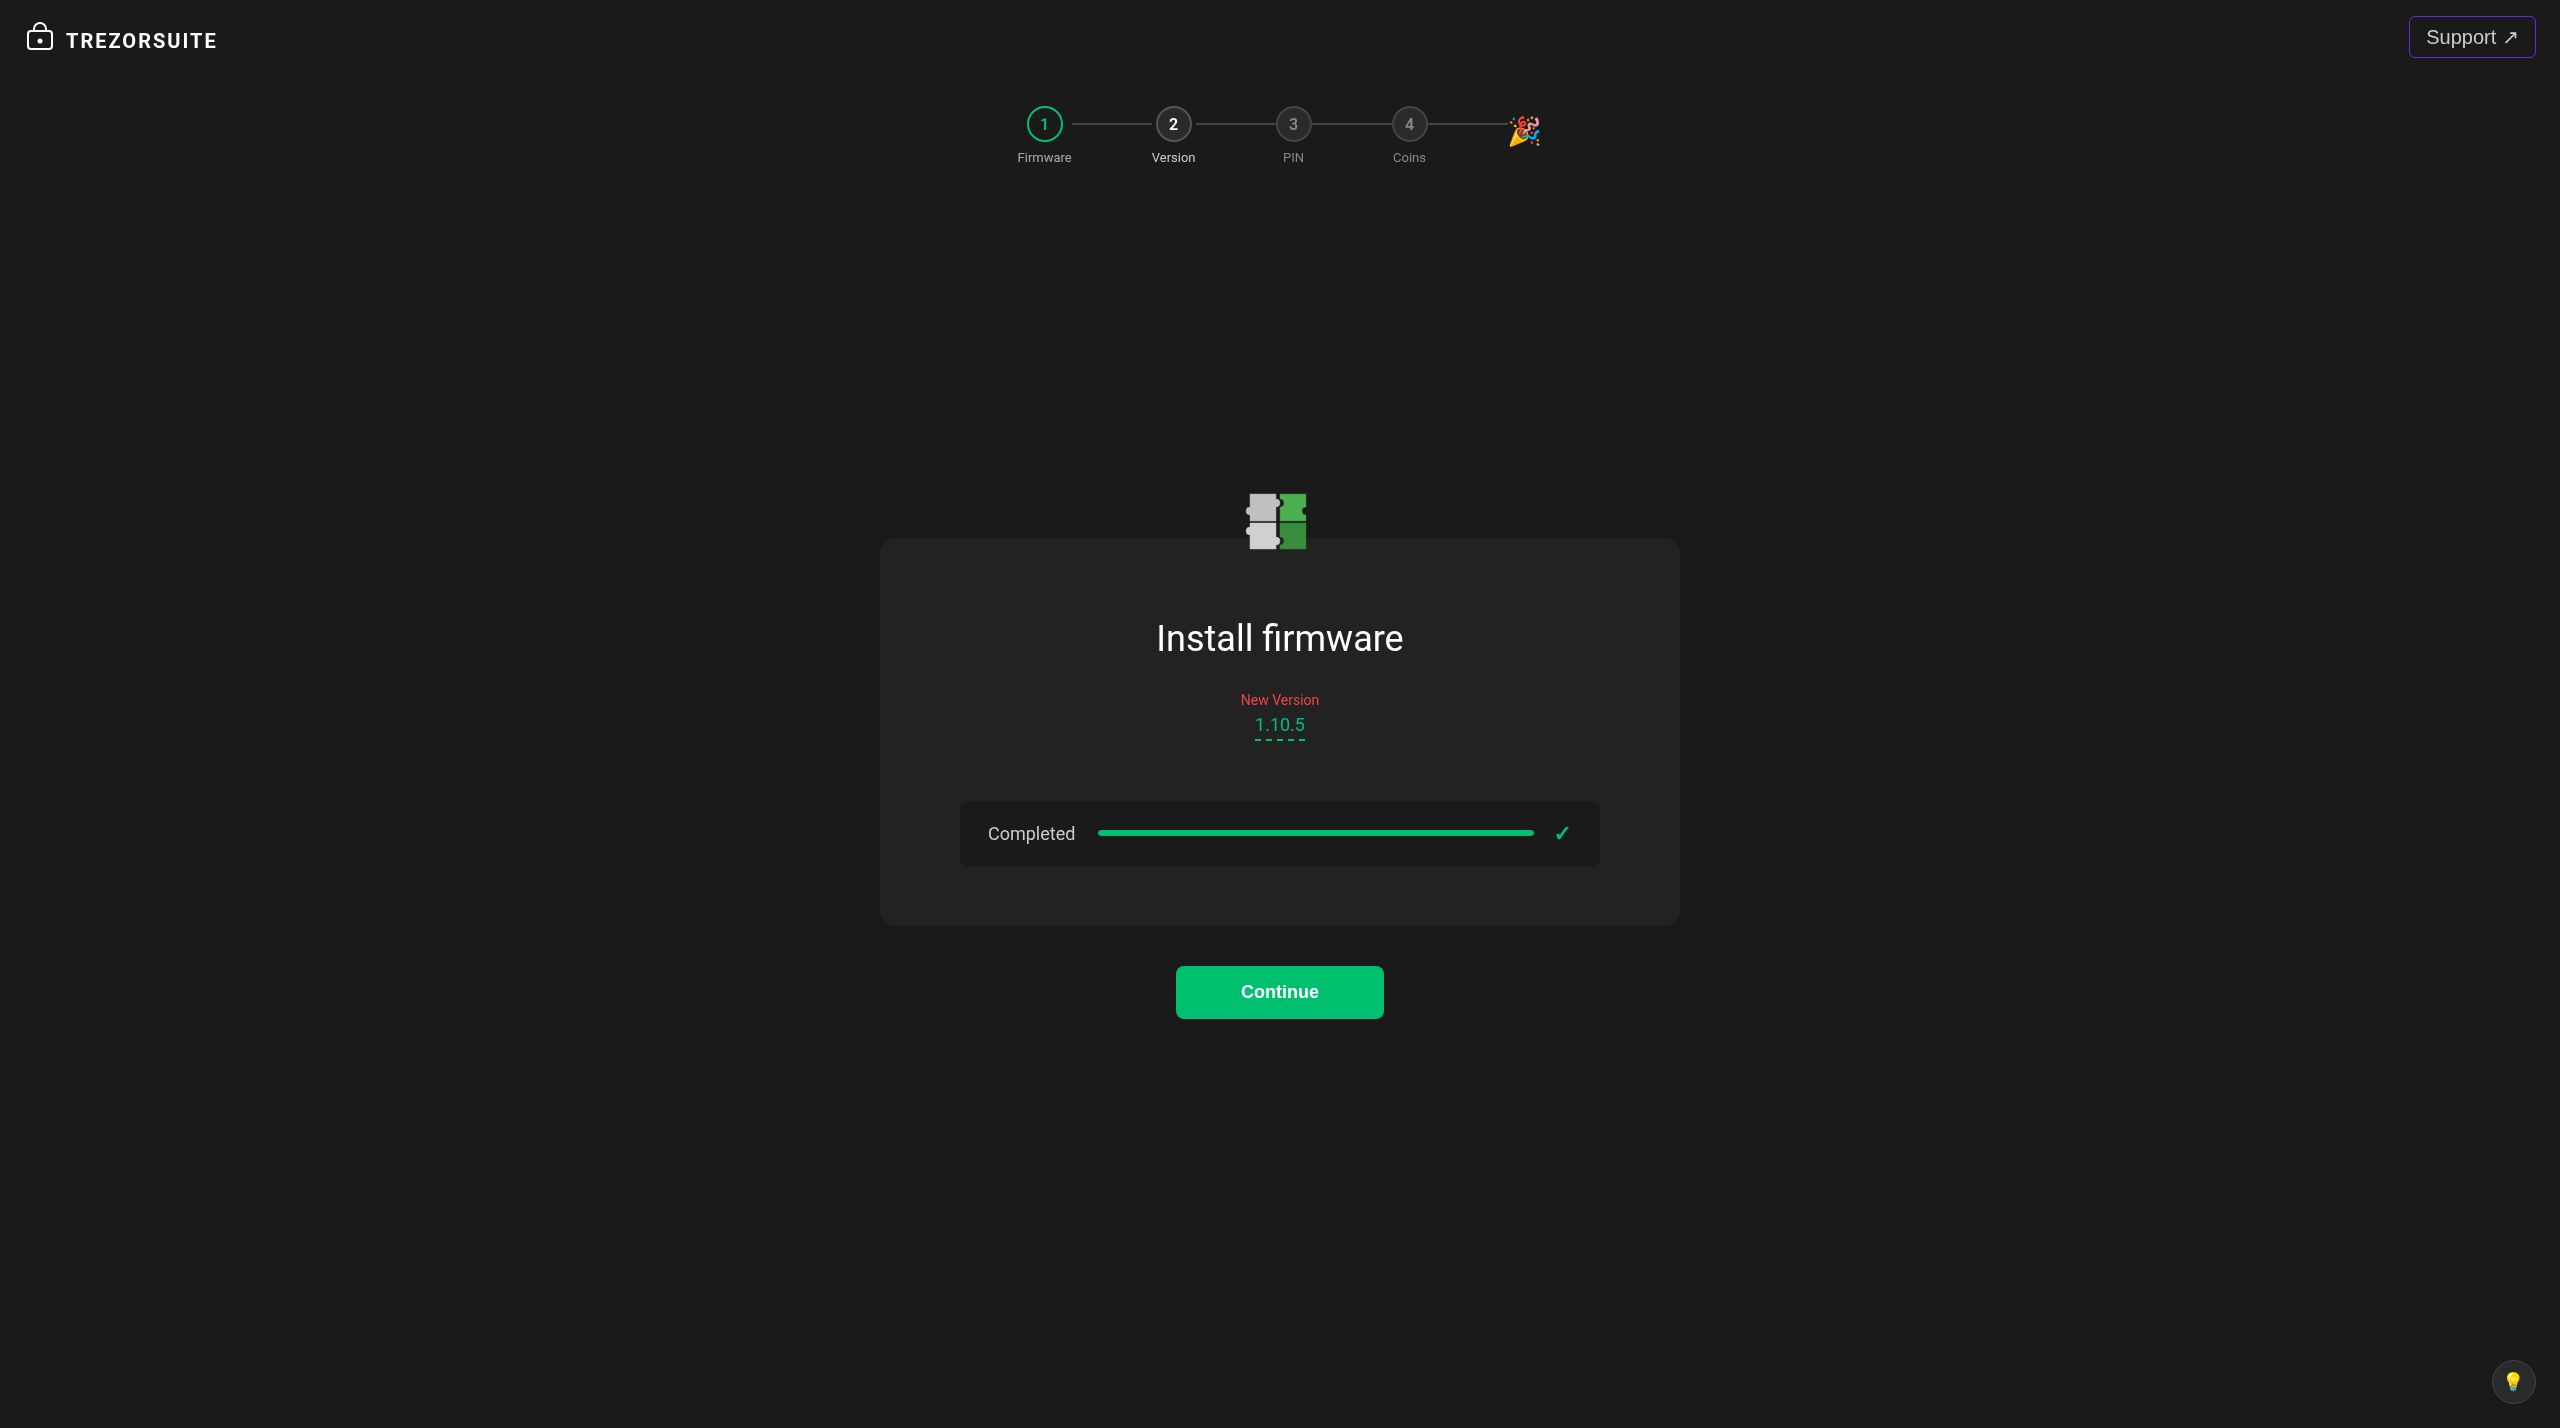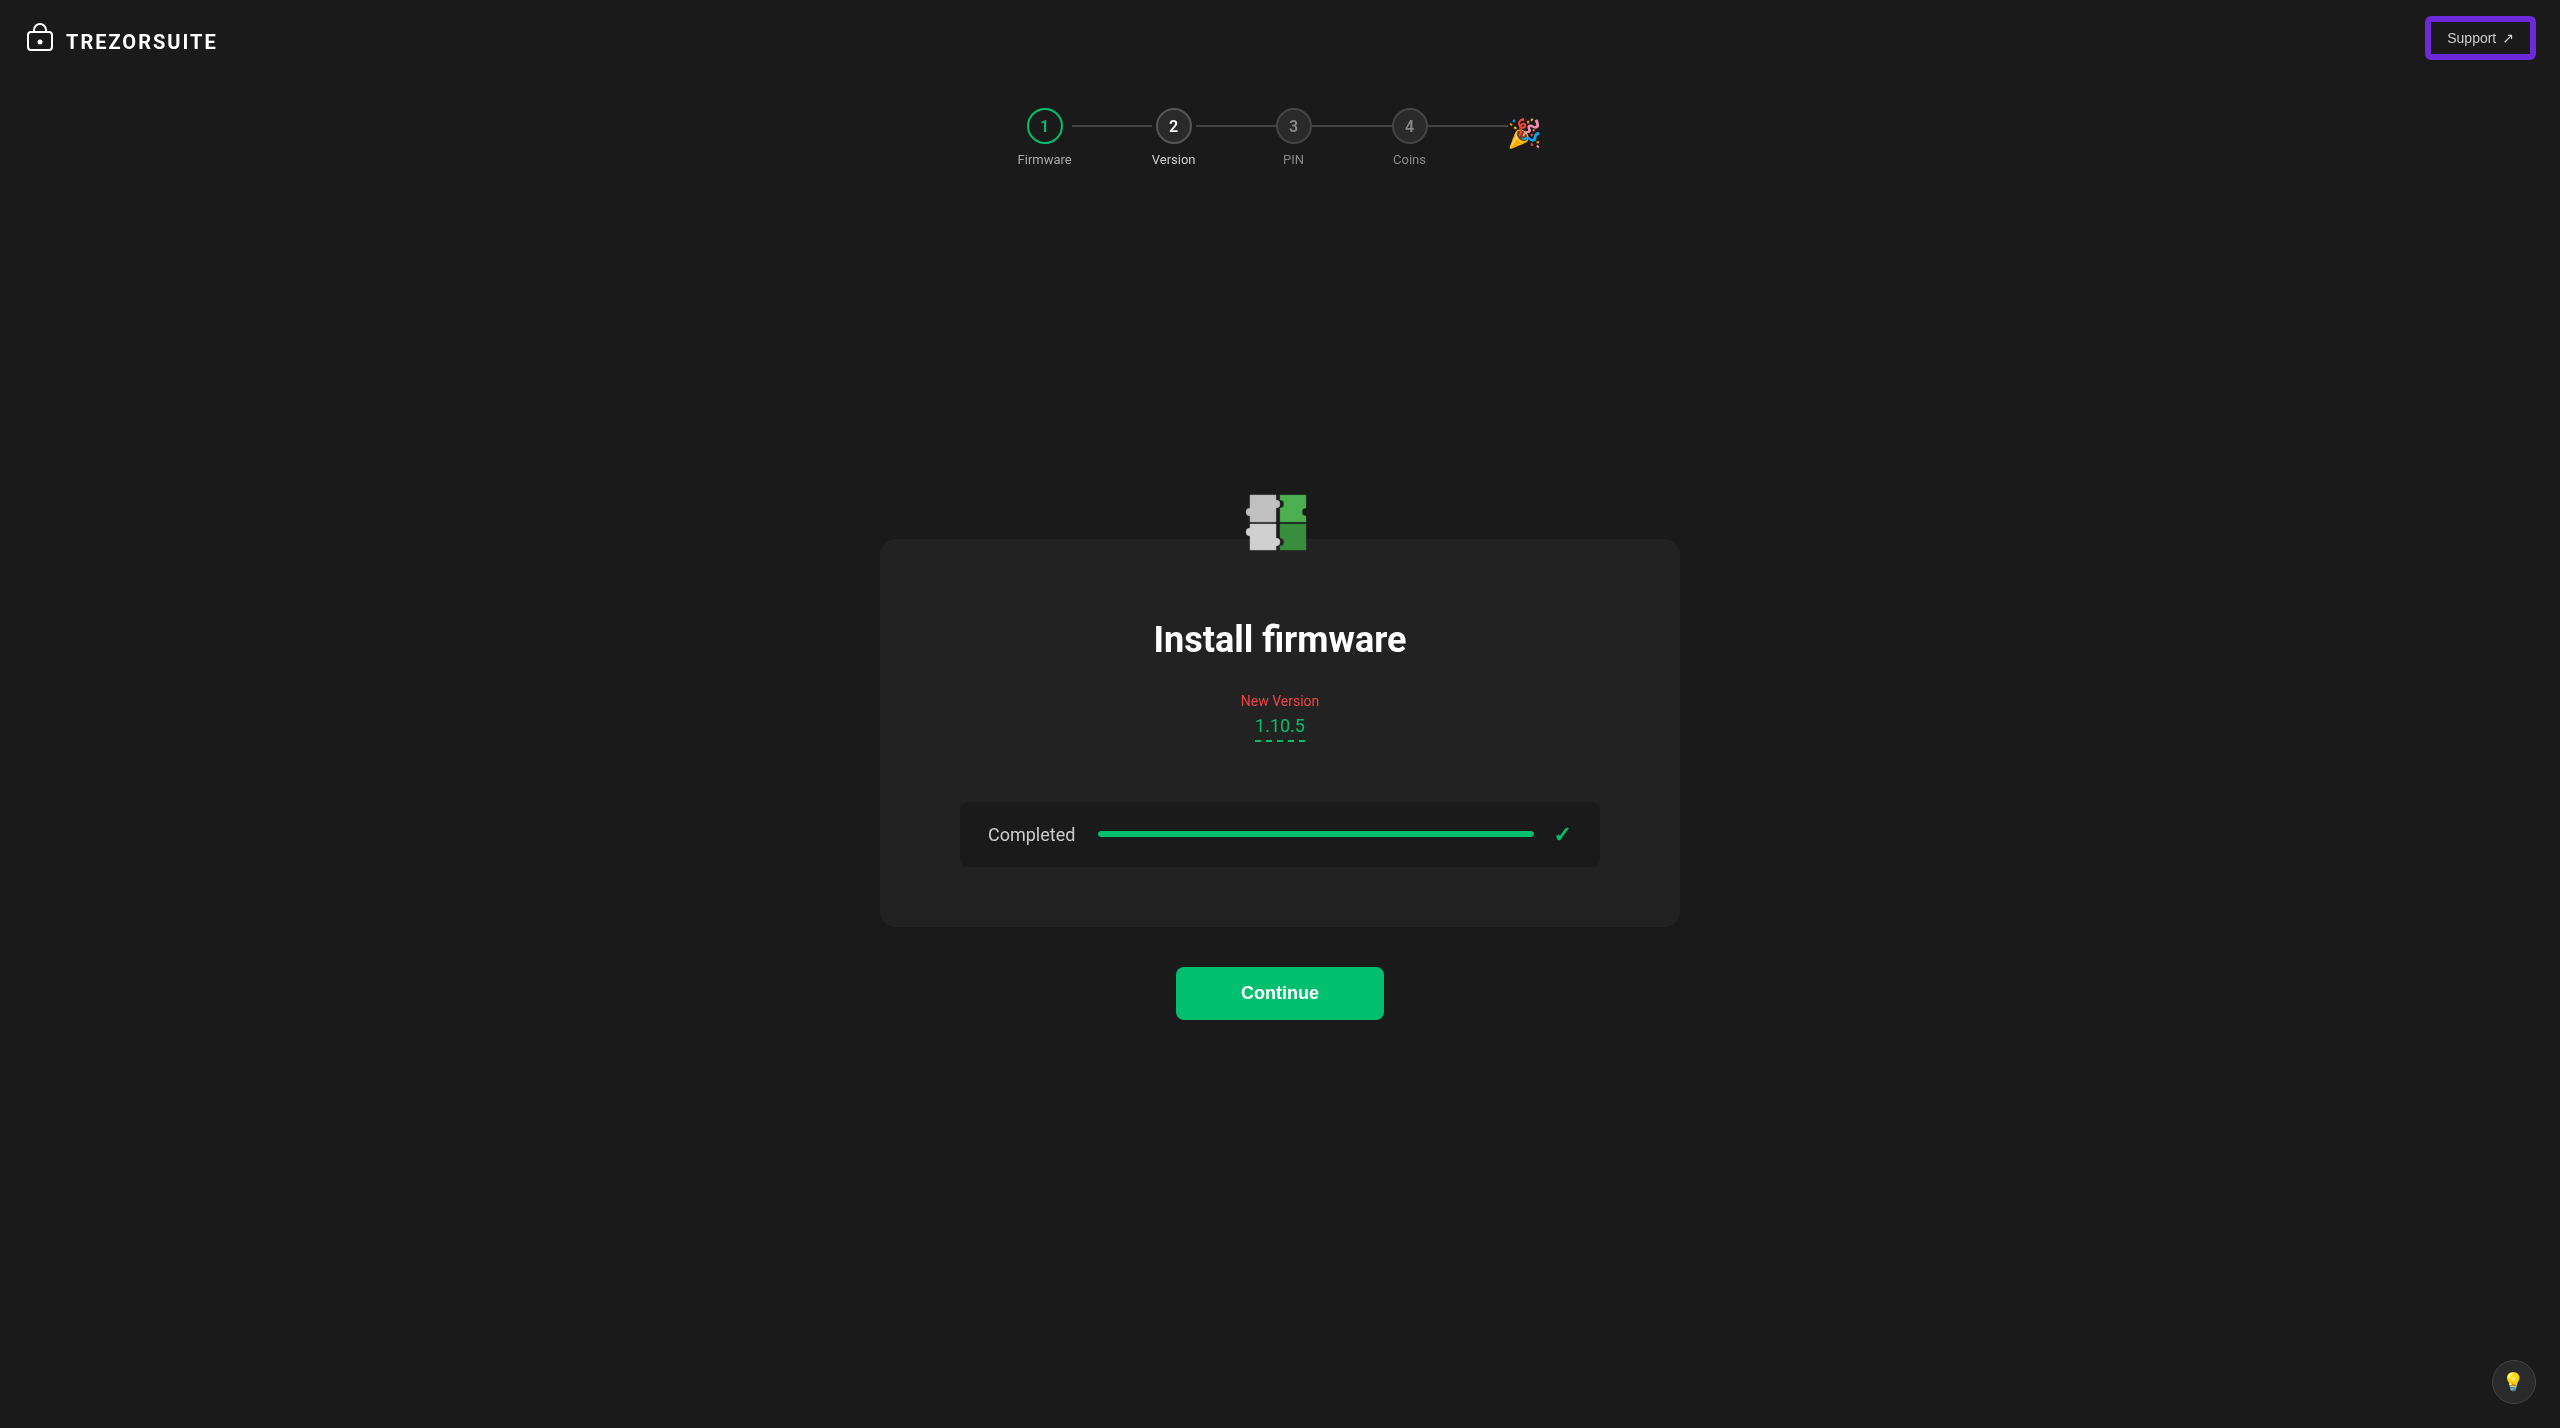--- a/index.html
+++ b/index.html
@@ -35,26 +35,26 @@
 
     .logo-text {
       font-size: 20px;
       font-weight: 700;
       letter-spacing: 2px;
       color: #ffffff;
     }
 
     .support-btn {
       background: transparent;
-      border: 6px solid #6d28d9;
+      border: 1px solid #6d28d9;
       color: #cccccc;
       padding: 8px 16px;
       border-radius: 6px;
       cursor: pointer;
-      font-size: 14px;
+      font-size: 20px;
       display: flex;
       align-items: center;
       gap: 6px;
     }
 
     
     .progress-area {
       display: flex;
       justify-content: center;
       align-items: center;
@@ -134,21 +134,21 @@
       width: 100%;
       display: flex;
       flex-direction: column;
       align-items: center;
       margin-top: -30px;
       padding-top: 80px;
     }
 
     .content-title {
       font-size: 36px;
-      font-weight: 700;
+      font-weight: 400;
       color: #ffffff;
       margin-bottom: 32px;
       text-align: center;
     }
 
     .version-label {
       font-size: 14px;
       color: #ef4444;
       margin-bottom: 6px;
       text-align: left;

